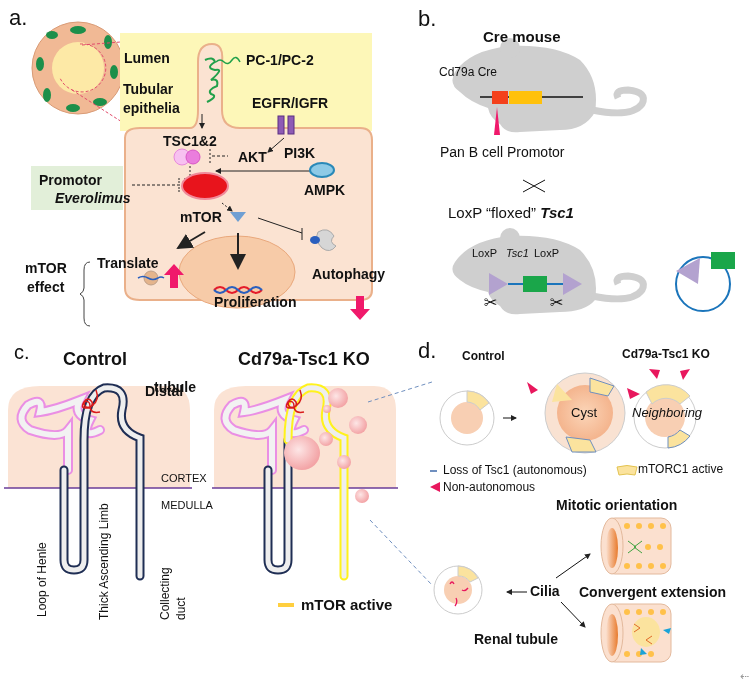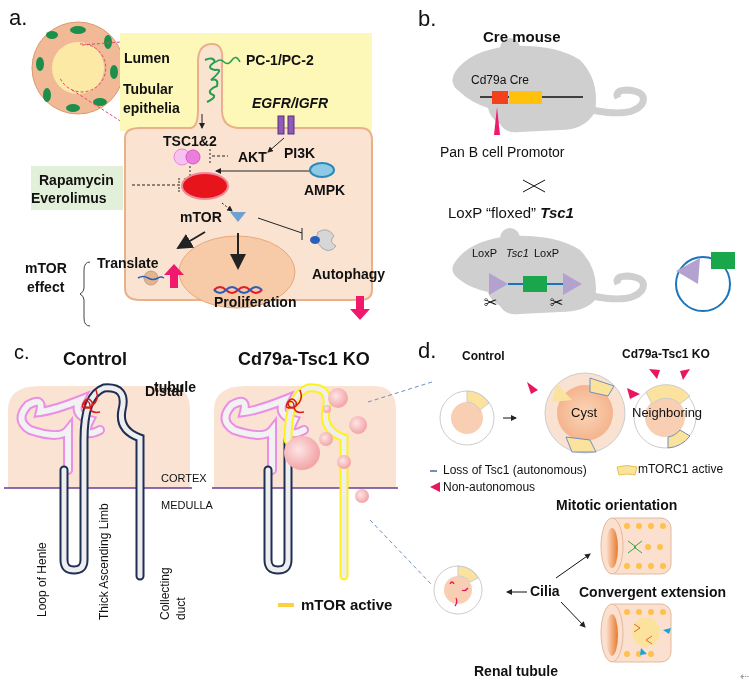--- a/index.html
+++ b/index.html
@@ -257,39 +257,39 @@
       <path d="M663,630 l8,-2 l-2,6 z M641,648 l6,6 l-7,1 z" fill="#1aa3d8"></path>
     </g>
   </g>
 </svg>
 
 <div class="lbl panel-letter" style="left:9px;top:7px;">a.</div>
 <div class="lbl b s14" style="left:124px;top:51px;">Lumen</div>
 <div class="lbl b s14" style="left:123px;top:82px;">Tubular</div>
 <div class="lbl b s14" style="left:123px;top:101px;">epithelia</div>
 <div class="lbl b s14" style="left:246px;top:53px;">PC-1/PC-2</div>
-<div class="lbl b s14" style="left:252px;top:96px;font-style:italic;">EGFR/IGFR</div>
+<div class="lbl b s14" style="left:252px;top:96px;">EGFR/IGFR</div>
 <div class="lbl b s14" style="left:163px;top:134px;">TSC1&amp;2</div>
 <div class="lbl b s14" style="left:230px;top:150px;margin-left:8px;">AKT</div>
 <div class="lbl b s14" style="left:284px;top:146px;">PI3K</div>
 <div class="lbl b s14" style="left:304px;top:183px;">AMPK</div>
 <div class="lbl" style="left:31px;top:166px;width:92px;height:44px;background:#e2efd9;">
-  <div class="lbl b s14" style="left:8px;top:7px;">Rapamycin</div>
-  <div class="lbl b s14" style="left:0;top:25px;">Everolimus</div>
+  <div class="lbl b s14" style="left:8px;top:7px;">Promotor</div>
+  <div class="lbl b s14" style="left:24px;top:25px;font-style:italic;">Everolimus</div>
 </div>
 <div class="lbl b s14" style="left:180px;top:210px;">mTOR</div>
 <div class="lbl b s14" style="left:97px;top:256px;">Translate</div>
 <div class="lbl b s14" style="left:25px;top:261px;">mTOR</div>
 <div class="lbl b s14" style="left:27px;top:280px;">effect</div>
 <div class="lbl b s14" style="left:214px;top:295px;">Proliferation</div>
 <div class="lbl b s14" style="left:312px;top:267px;">Autophagy</div>
 
 <div class="lbl panel-letter" style="left:418px;top:8px;">b.</div>
 <div class="lbl b s15" style="left:483px;top:29px;">Cre mouse</div>
-<div class="lbl s12" style="left:439px;top:74px;margin-left:32px;">Cd79a Cre</div>
+<div class="lbl s12" style="left:439px;top:66px;">Cd79a Cre</div>
 <div class="lbl s14" style="left:440px;top:145px;">Pan B cell Promotor</div>
 <div class="lbl s15" style="left:448px;top:205px;"><span>LoxP “floxed” </span><i class="b">Tsc1</i></div>
 <div class="lbl s11" style="left:472px;top:248px;">LoxP</div>
 <div class="lbl s11" style="left:506px;top:248px;font-style:italic;">Tsc1</div>
 <div class="lbl s11" style="left:534px;top:248px;">LoxP</div>
 
 <div class="lbl s20" style="left:14px;top:342px;">c.</div>
 <div class="lbl b s18" style="left:63px;top:350px;">Control</div>
 <div class="lbl b s18" style="left:238px;top:350px;">Cd79a-Tsc1 KO</div>
 <div class="lbl b s14" style="left:145px;top:384px;">Distal</div>
@@ -299,21 +299,21 @@
 <div class="lbl s12 vert" style="left:36px;top:617px;">Loop of Henle</div>
 <div class="lbl s12 vert" style="left:98px;top:620px;">Thick Ascending Limb</div>
 <div class="lbl s12 vert" style="left:159px;top:620px;">Collecting</div>
 <div class="lbl s12 vert" style="left:175px;top:620px;">duct</div>
 <div class="lbl b s15" style="left:301px;top:597px;">mTOR active</div>
 
 <div class="lbl panel-letter" style="left:418px;top:340px;">d.</div>
 <div class="lbl b s12" style="left:462px;top:350px;">Control</div>
 <div class="lbl b s12" style="left:622px;top:348px;">Cd79a-Tsc1  KO</div>
 <div class="lbl s13" style="left:571px;top:406px;">Cyst</div>
-<div class="lbl s13" style="left:632px;top:406px;">Neighboring</div>
+<div class="lbl s13" style="left:632px;top:406px;font-style:italic;">Neighboring</div>
 <div class="lbl s12" style="left:443px;top:464px;">Loss of Tsc1 (autonomous)</div>
 <div class="lbl s12" style="left:638px;top:463px;">mTORC1 active</div>
 <div class="lbl s12" style="left:443px;top:481px;">Non-autonomous</div>
 <div class="lbl b s14" style="left:556px;top:498px;">Mitotic orientation</div>
 <div class="lbl b s14" style="left:579px;top:585px;">Convergent extension</div>
 <div class="lbl b s14" style="left:530px;top:584px;">Cilia</div>
-<div class="lbl b s14" style="left:446px;top:664px;padding-left:28px;">Renal tubule</div>
+<div class="lbl b s14" style="left:446px;top:632px;padding-left:28px;">Renal tubule</div>
 <div class="lbl s11" style="left:740px;top:671px;color:#999;">⇠</div>
 
 </body></html>

